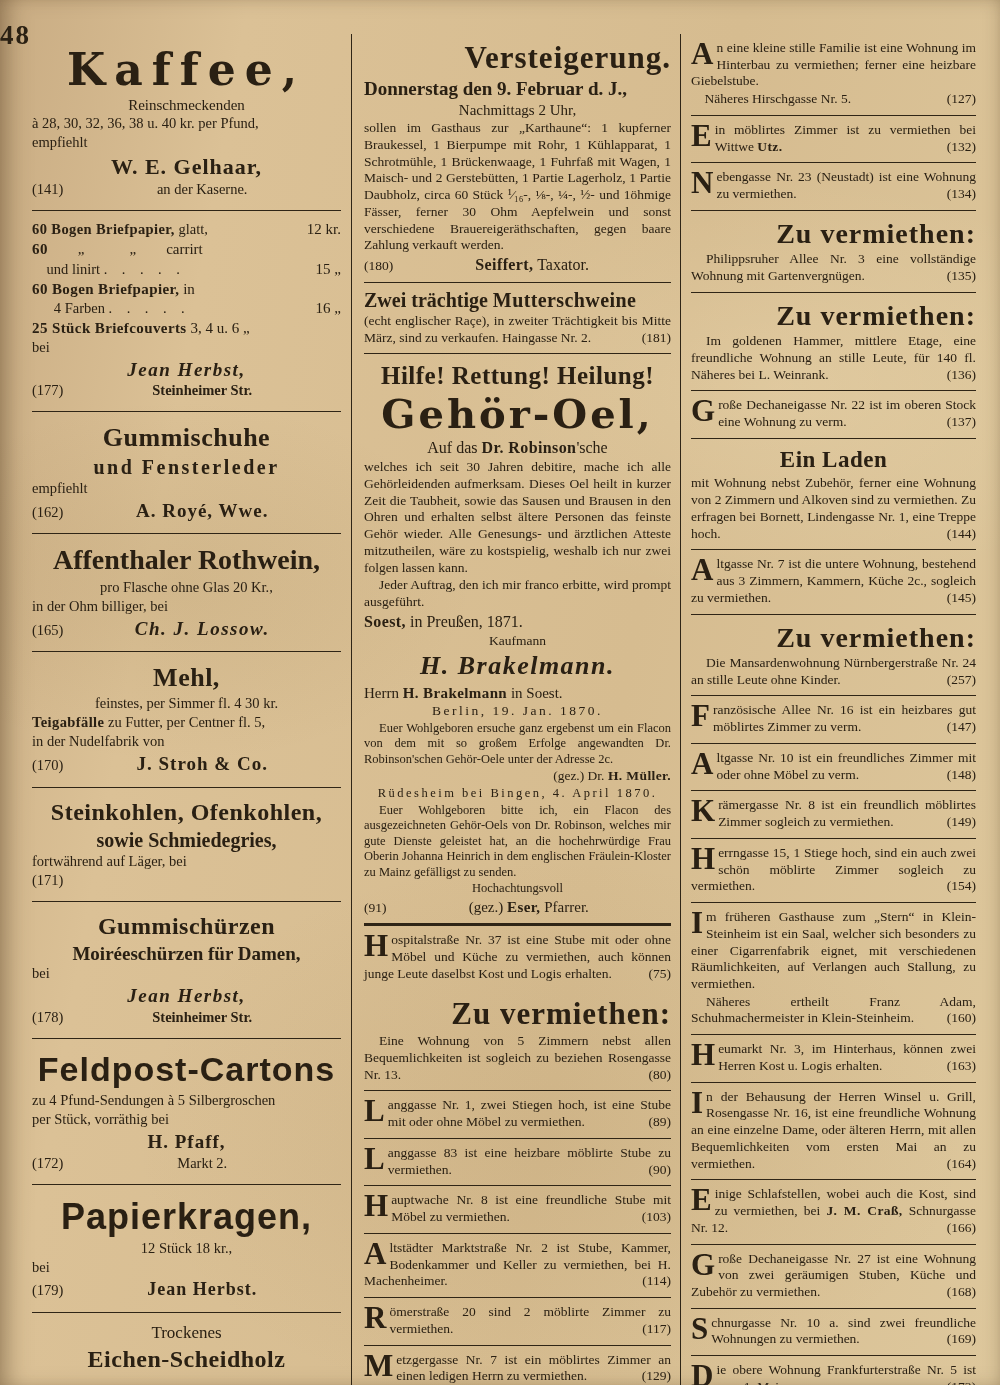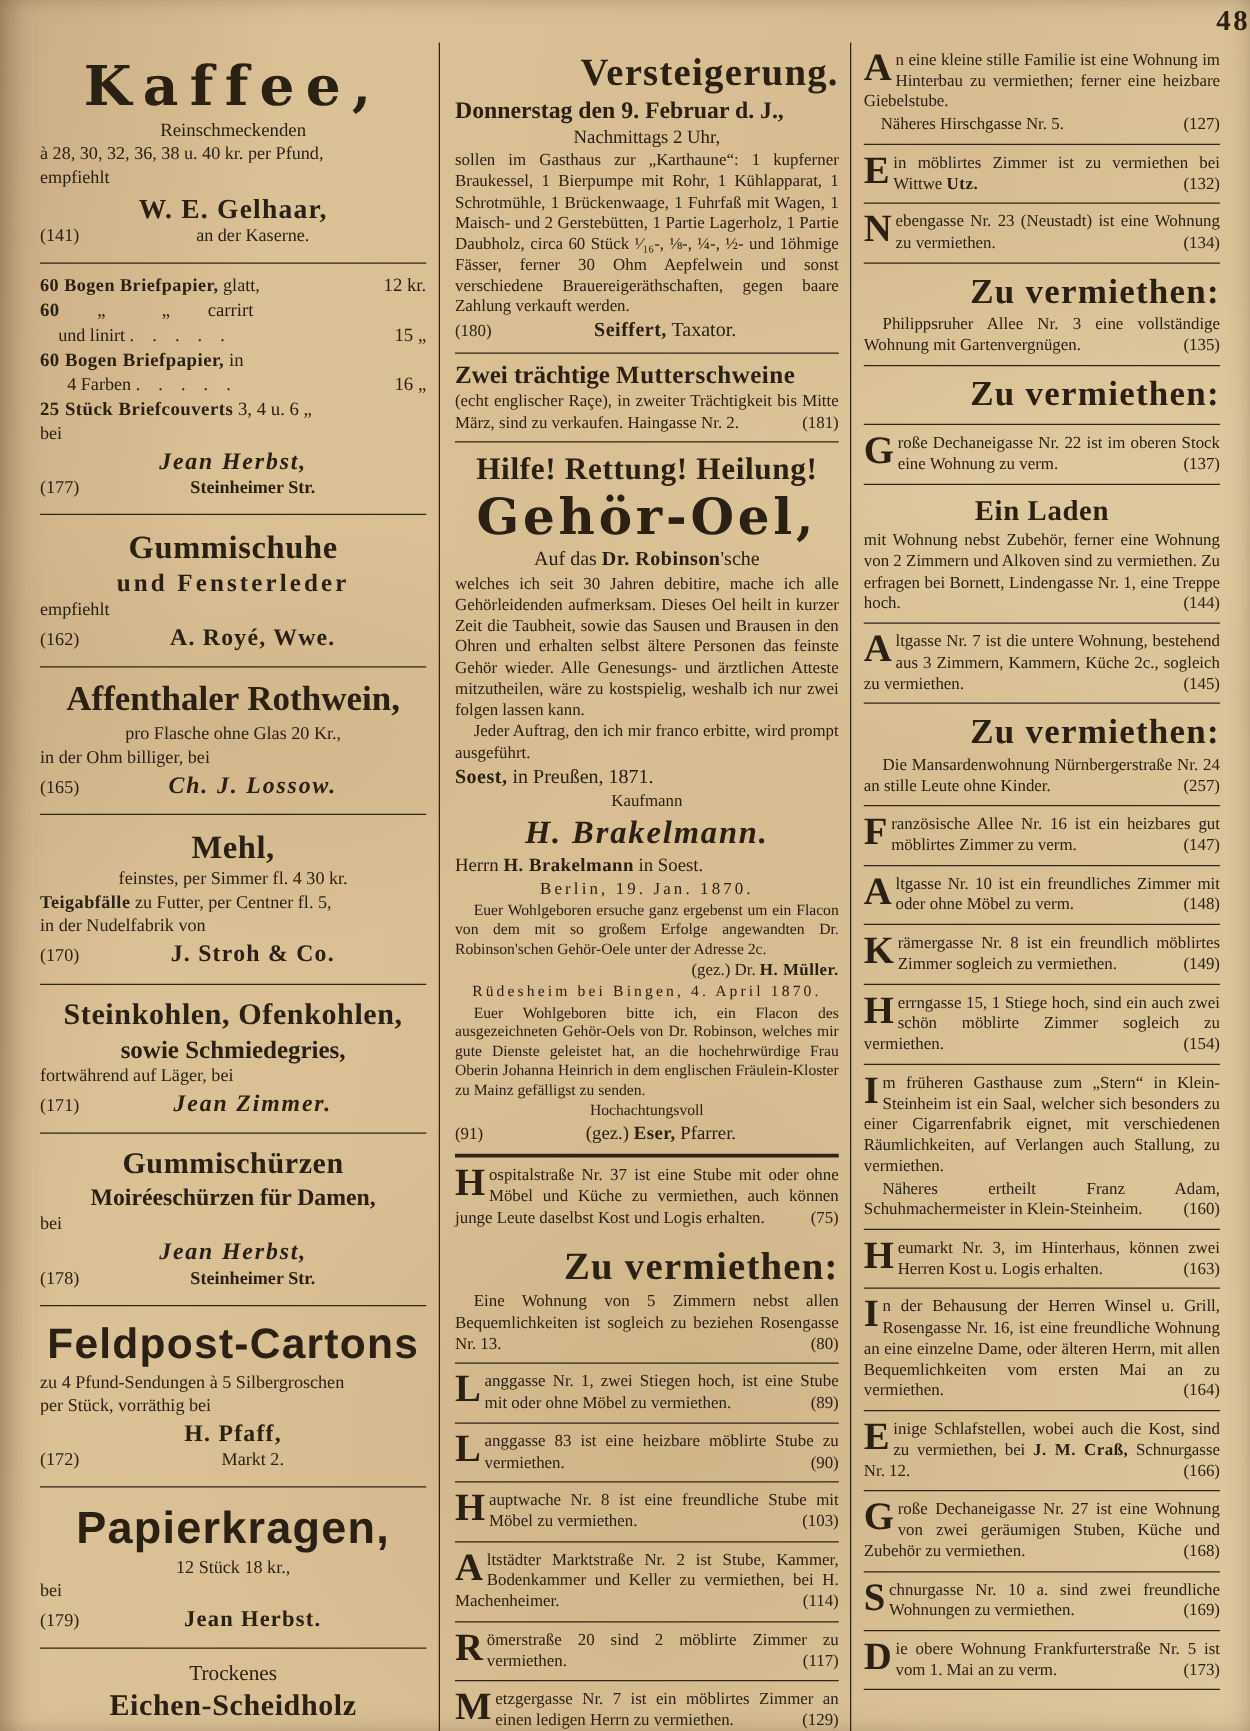--- a/index.html
+++ b/index.html
@@ -7,22 +7,22 @@
     position:relative;width:1000px;height:1385px;overflow:hidden;
     color:var(--ink,#2a2013);
     font-family:"Liberation Serif","DejaVu Serif",serif;
     background:
       radial-gradient(ellipse 420px 260px at 18% 42%, rgba(120,90,40,.10), transparent 70%),
       radial-gradient(ellipse 520px 300px at 78% 28%, rgba(255,242,205,.20), transparent 70%),
       radial-gradient(ellipse 600px 400px at 55% 82%, rgba(130,95,45,.09), transparent 70%),
       linear-gradient(100deg,#c9ac83,#dbc196 20%,#d6bc90 60%,#ddc79c);
     box-shadow: inset 16px 0 26px -12px rgba(70,48,22,.5), inset -8px 0 18px -10px rgba(70,48,22,.35);
   }
-  .pageno{position:absolute;top:4px;left:0;width:100%;text-align:right;
-    font-weight:bold;font-size:23px;letter-spacing:2px;}
+  .pageno{position:absolute;top:20px;left:0;width:100%;text-align:left;
+    font-weight:bold;font-size:27px;letter-spacing:2px;}
   .cols{position:absolute;top:34px;left:30px;right:22px;bottom:0;display:flex;}
   .col{box-sizing:border-box;}
   .col1{width:322px;border-right:1.5px solid #2f2516;padding:0 10px 0 2px;--bfs:14.5px;}
   .col2{width:329px;border-right:1.5px solid #2f2516;padding:0 9px 0 12px;}
   .col3{flex:1;padding:0 2px 0 10px;}
 
   .ad{border-bottom:1.5px solid #2f2516;padding:5px 0 6px;}
   .col1 .ad{padding:8px 0 10px;}
   .ad.nosep{border-bottom:none;}
   .ad.thick{border-bottom:3px solid #2f2516;}
@@ -127,21 +127,20 @@
             <span class="l">(170)</span>
             <span class="r">J. Stroh &amp; Co.</span>
           </div>
         </div>
         <div class="ad">
           <div class="ln h-bl-l f24">Steinkohlen, Ofenkohlen,</div>
           <div class="ln h-bl-m c f20">sowie Schmiedegries,</div>
           <div class="ln ">fortwährend auf Läger, bei</div>
           <div class="ln split rc nm-bi">
             <span class="l">(171)</span>
-            <span class="r">Jean Zimmer.</span>
           </div>
         </div>
         <div class="ad">
           <div class="ln h-bl-l f24">Gummischürzen</div>
           <div class="ln h-bl-m c">Moiréeschürzen für Damen,</div>
           <div class="ln ">bei</div>
           <div class="ln nm-bi">Jean Herbst,</div>
           <div class="ln split rc b">
             <span class="l">(178)</span>
             <span class="r">Steinheimer Str.</span>
@@ -246,20 +245,21 @@
         </div>
         <div class="ad">
           <div class="ln drop">Nebengasse Nr. 23 (Neustadt) ist eine Wohnung zu vermiethen. <span class="num">(134)</span></div>
         </div>
         <div class="ad">
           <div class="ln h-bl-xl f28">Zu vermiethen:</div>
           <div class="ln ind">Philippsruher Allee Nr. 3 eine vollständige Wohnung mit Gartenvergnügen. <span class="num">(135)</span></div>
         </div>
         <div class="ad">
           <div class="ln h-bl-xl f28">Zu vermiethen:</div>
+          <div class="ln ind">Im goldenen Hammer, mittlere Etage, eine freundliche Wohnung an stille Leute, für 140 fl. Näheres bei L. Weinrank. <span class="num">(136)</span></div>
         </div>
         <div class="ad">
           <div class="ln drop">Große Dechaneigasse Nr. 22 ist im oberen Stock eine Wohnung zu verm. <span class="num">(137)</span></div>
         </div>
         <div class="ad">
           <div class="ln h-bl-l f23">Ein Laden</div>
           <div class="ln ">mit Wohnung nebst Zubehör, ferner eine Wohnung von 2 Zimmern und Alkoven sind zu vermiethen. Zu erfragen bei Bornett, Lindengasse Nr. 1, eine Treppe hoch. <span class="num">(144)</span></div>
         </div>
         <div class="ad">
           <div class="ln drop">Altgasse Nr. 7 ist die untere Wohnung, bestehend aus 3 Zimmern, Kammern, Küche 2c., sogleich zu vermiethen. <span class="num">(145)</span></div>

